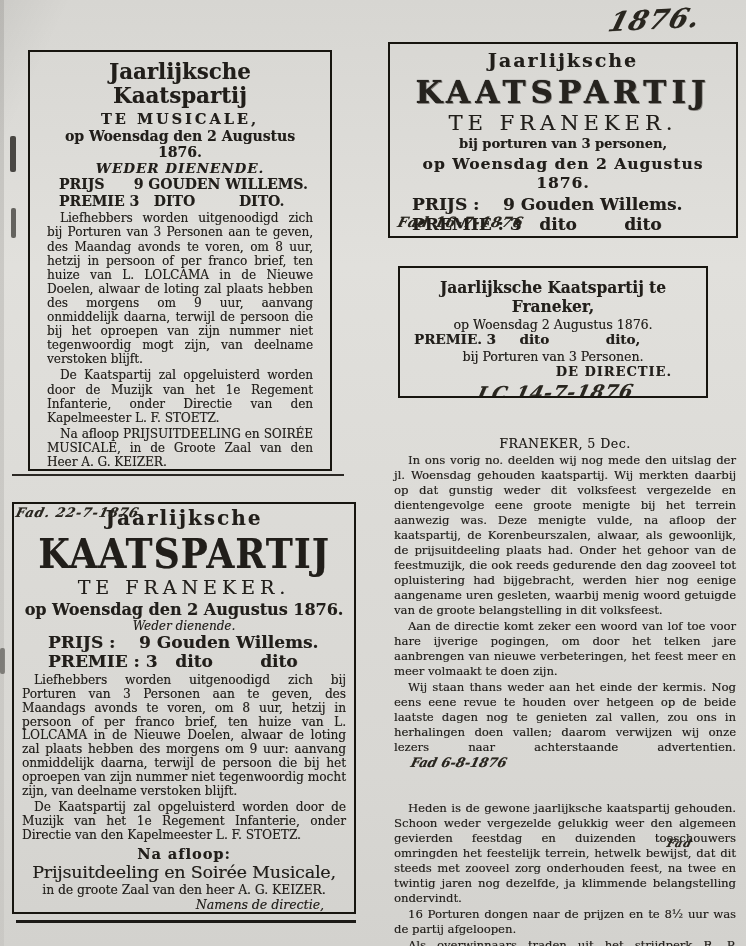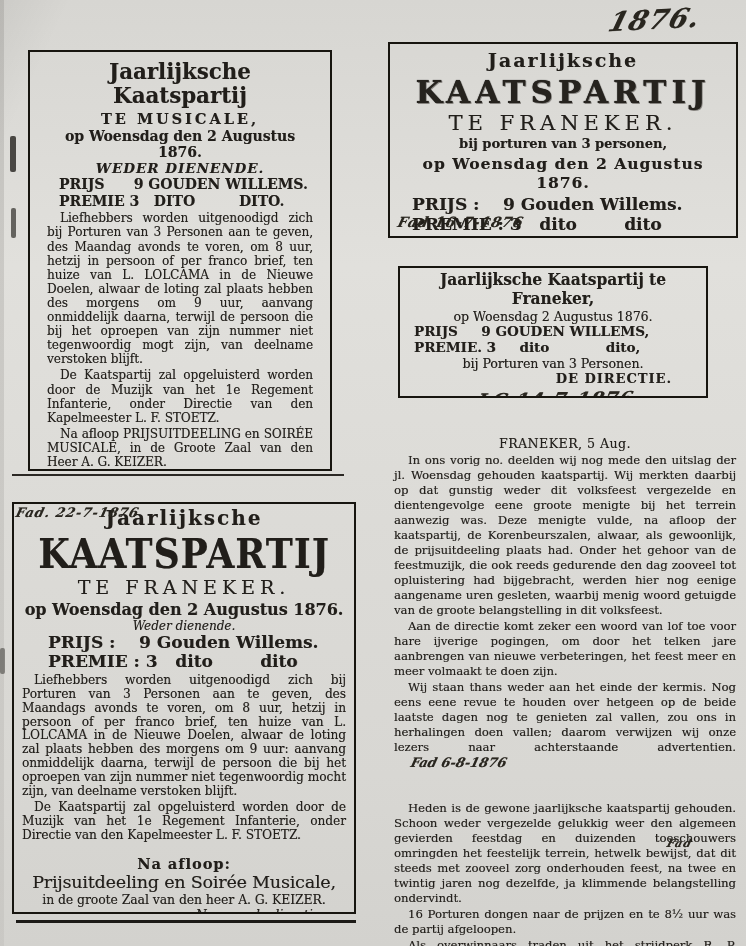--- a/index.html
+++ b/index.html
@@ -36,37 +36,37 @@
   .ad2 .kicker { font-size:19px; font-weight:bold; letter-spacing:2px; text-align:center; margin-top:2px; }
   .ad2 .title  { font-size:31px; font-weight:bold; letter-spacing:5px; text-align:center; margin:3px 0 1px; color:#26231e;
                  text-shadow:1px 1px 0 rgba(60,56,50,0.45), 0 0 1px #111; }
   .ad2 .loc    { font-size:21px; letter-spacing:5px; text-align:center; }
   .ad2 .porturen { font-size:13px; font-weight:bold; text-align:center; margin-top:1px; }
   .ad2 .date   { font-size:15.5px; font-weight:bold; letter-spacing:1px; text-align:center; margin:3px 0 2px; }
   .ad2 .price  { font-size:17px; font-weight:bold; line-height:20px; padding-left:14px; }
   .ad2 .directie { font-size:13px; font-weight:bold; font-style:italic; text-align:right; padding-right:14px; letter-spacing:1px; }
   .hw-ad2 { position:absolute; left:8px; bottom:6px; font-size:14px; }
   
-  .ad3 { left:398px; top:266px; width:310px; height:132px; padding:0 6px; }
+  .ad3 { left:398px; top:266px; width:310px; height:132px; padding:8px 6px; }
   .ad3 .title { font-size:16px; font-weight:bold; text-align:center; transform:scaleX(0.96); margin:2px 0 1px; }
   .ad3 .date  { font-size:12.5px; text-align:center; }
   .ad3 .price { font-size:13.5px; font-weight:bold; line-height:15.5px; padding-left:8px; }
   .ad3 .porturen { font-size:12.5px; text-align:center; margin-top:1px; }
   .ad3 .directie { font-size:13px; font-weight:bold; text-align:right; padding-right:28px; letter-spacing:1px; }
   .hw-ad3 { font-size:19px; margin:2px 0 0 72px; transform:skewX(-14deg) rotate(-1deg); }
   
   .ad4 { left:12px; top:502px; width:344px; height:412px; padding:1px 8px 2px; }
   .ad4 .kicker { font-size:20px; font-weight:bold; letter-spacing:2px; text-align:center; margin:1px 0 0; }
   .ad4 .title  { font-size:37px; font-weight:bold; letter-spacing:1px; text-align:center; line-height:1.05; margin:4px 0 3px; transform:scale(0.98,1.12); }
   .ad4 .loc    { font-size:19px; letter-spacing:5px; text-align:center; }
   .ad4 .date   { font-size:16px; font-weight:bold; text-align:center; margin-top:2px; }
   .ad4 .sub    { font-size:12px; font-style:italic; text-align:center; }
   .ad4 .price  { font-size:17px; font-weight:bold; line-height:19.5px; padding-left:26px; }
   .ad4 p { font-size:12.1px; line-height:13.9px; text-align:justify; text-indent:12px; margin:2px 0; }
-  .ad4 .na     { font-size:14.5px; font-weight:bold; letter-spacing:1px; text-align:center; margin:12px 0 0; }
+  .ad4 .na     { font-size:14.5px; font-weight:bold; letter-spacing:1px; text-align:center; margin:2px 0 0; }
   .ad4 .event  { font-size:17.5px; text-align:center; letter-spacing:-0.2px; }
   .ad4 .zaal   { font-size:12.3px; text-align:center; margin-top:1px; }
   .ad4 .namens { font-size:12.5px; font-style:italic; text-align:right; padding-right:22px; }
   .ad4 .sig    { font-size:13px; text-align:right; padding-right:32px; line-height:15px; }
   .hw-ad4 { position:absolute; left:2px; top:1px; font-size:13px; }
   .ad4-underline { position:absolute; left:16px; top:920px; width:340px; height:3px; background:#1c1a17; }
   
   .article { position:absolute; left:386px; top:436px; width:358px; }
   .article .dateline { font-size:12.5px; text-align:center; letter-spacing:0.5px; margin-bottom:2px; }
   .article p { font-size:11.6px; line-height:15px; text-align:justify; text-indent:14px; margin:0 8px 1px; }
@@ -118,21 +118,20 @@
     <div class="date">op Woensdag den 2 Augustus 1876.</div>
     <div class="price pre">PRIJS :    9 Gouden Willems.</div>
     <div class="price pre">PREMIE : 3   dito        dito</div>
     <div class="directie">DE DIRECTIE.</div>
     <div class="hw hw-ad2">Fad 16-7-1876</div>
   </section>
 
   <section class="box ad3">
     <div class="title">Jaarlijksche Kaatspartij te Franeker,</div>
     <div class="date">op Woensdag 2 Augustus 1876.</div>
-    <div class="price pre">PRIJS     9 GOUDEN WILLEMS,</div>
     <div class="price pre">PREMIE. 3     dito            dito,</div>
     <div class="porturen">bij Porturen van 3 Personen.</div>
     <div class="directie">DE DIRECTIE.</div>
     <div class="hw hw-ad3">LC 14-7-1876</div>
   </section>
 
   <section class="box ad4">
     <div class="hw hw-ad4">Fad. 22-7-1876</div>
     <div class="kicker">Jaarlijksche</div>
     <div class="title">KAATSPARTIJ</div>
@@ -146,21 +145,21 @@
     <div class="na">Na afloop:</div>
     <div class="event">Prijsuitdeeling en Soirée Musicale,</div>
     <div class="zaal">in de groote Zaal van den heer A. G. KEIZER.</div>
     <div class="namens">Namens de directie,</div>
     <div class="sig">B. G. BRUINSMA.</div>
 
   </section>
   <div class="ad4-underline"></div>
 
   <section class="article">
-    <div class="dateline">FRANEKER, 5 Aug.</div>
+    <div class="dateline">FRANEKER, 5 Dec.</div>
     <p>In ons vorig no. deelden wij nog mede den uitslag der jl. Woensdag gehouden kaatspartij. Wij merkten daarbij op dat gunstig weder dit volksfeest vergezelde en dientengevolge eene groote menigte bij het terrein aanwezig was. Deze menigte vulde, na afloop der kaatspartij, de Korenbeurszalen, alwaar, als gewoonlijk, de prijsuitdeeling plaats had. Onder het gehoor van de feestmuzijk, die ook reeds gedurende den dag zooveel tot opluistering had bijgebracht, werden hier nog eenige aangename uren gesleten, waarbij menig woord getuigde van de groote belangstelling in dit volksfeest.</p>
     <p>Aan de directie komt zeker een woord van lof toe voor hare ijverige pogingen, om door het telken jare aanbrengen van nieuwe verbeteringen, het feest meer en meer volmaakt te doen zijn.</p>
     <p class="section-gap"><span>Wij staan thans weder aan het einde der kermis. Nog eens eene revue te houden over hetgeen op de beide laatste dagen nog te genieten zal vallen, zou ons in herhalingen doen vallen; daarom verwijzen wij onze lezers naar achterstaande advertentien.</span><span class="hw hw-inline">Fad 6-8-1876</span></p>
     <p>Heden is de gewone jaarlijksche kaatspartij gehouden. Schoon weder vergezelde gelukkig weer den algemeen gevierden feestdag en duizenden toeschouwers omringden het feestelijk terrein, hetwelk bewijst, dat dit steeds met zooveel zorg onderhouden feest, na twee en twintig jaren nog dezelfde, ja klimmende belangstelling ondervindt.</p>
     <p>16 Porturen dongen naar de prijzen en te 8½ uur was de partij afgeloopen.</p>
     <p><span>Als overwinnaars traden uit het strijdperk R. P. Koopmans van Franeker, Jacob Klaver van Winsum en Folkert Struikama van Oosterlittens, terwijl de premie ten deel viel aan Durk Kuurstra van Franeker, Manus Banning van Pingjum en Klaas Post van Kimswerd.</span><span class="hw hw-inline">3-8-76</span></p>
     <div class="hw hw-fadmark">Fad</div>
   </section>
 
 </div>

